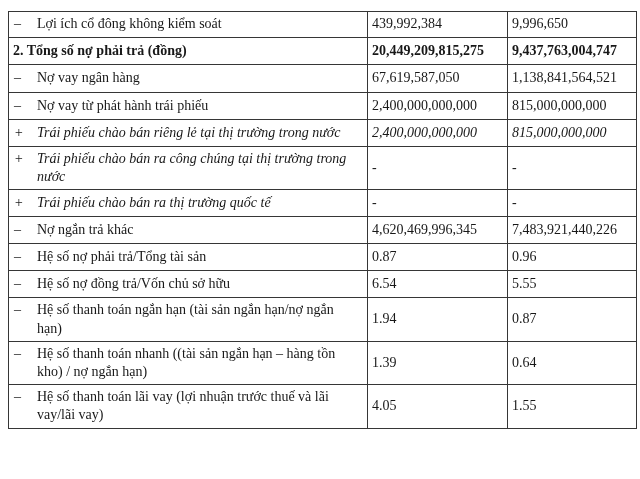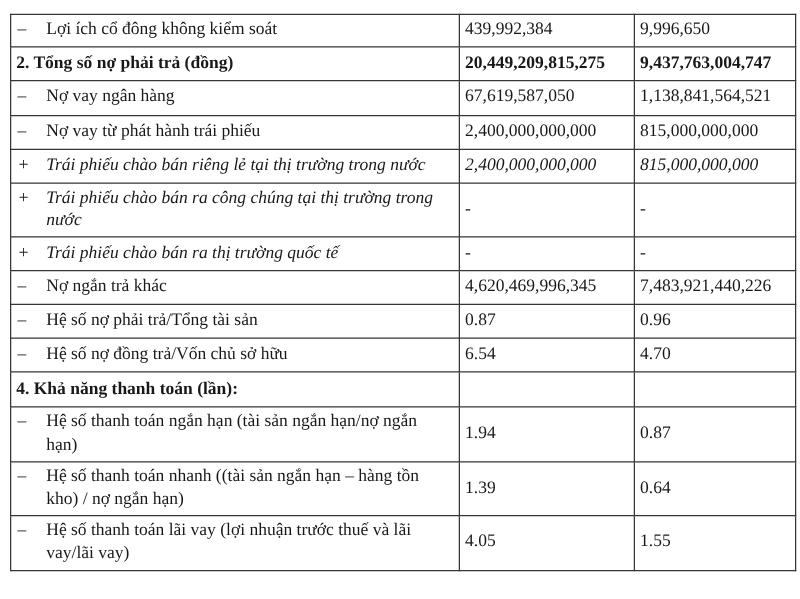--- a/index.html
+++ b/index.html
@@ -158,31 +158,21 @@
     <td class="c-val">0.96</td>
   </tr>
         <tr class="row-normal">
     <td class="c-label">
       <div class="label-flex">
         <span class="marker">–</span>
         <span class="label-text">Hệ số nợ đồng trả/Vốn chủ sở hữu</span>
       </div>
     </td>
     <td class="c-val">6.54</td>
-    <td class="c-val">4.70</td>
-  </tr>
-        <tr class="row-bold">
-    <td class="c-label">
-      <div class="label-flex">
-
-        <span class="label-text">4. Khả năng thanh toán (lần):</span>
-      </div>
-    </td>
-    <td class="c-val"></td>
-    <td class="c-val"></td>
+    <td class="c-val">5.55</td>
   </tr>
         <tr class="row-normal">
     <td class="c-label">
       <div class="label-flex">
         <span class="marker">–</span>
         <span class="label-text">Hệ số thanh toán ngắn hạn (tài sản ngắn hạn/nợ ngắn hạn)</span>
       </div>
     </td>
     <td class="c-val">1.94</td>
     <td class="c-val">0.87</td>

